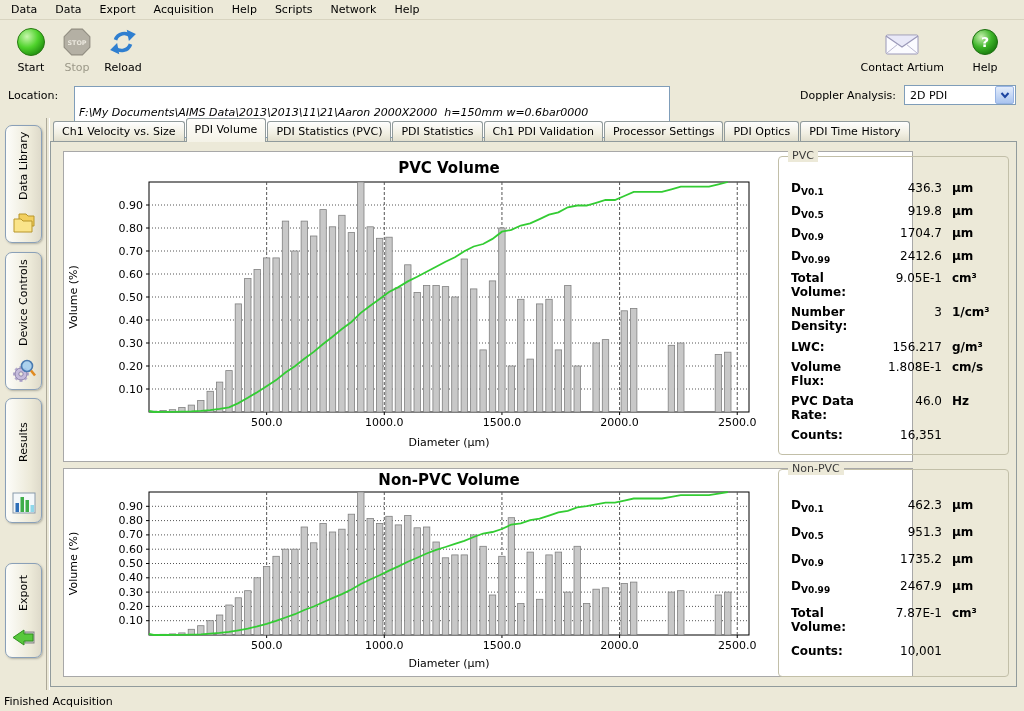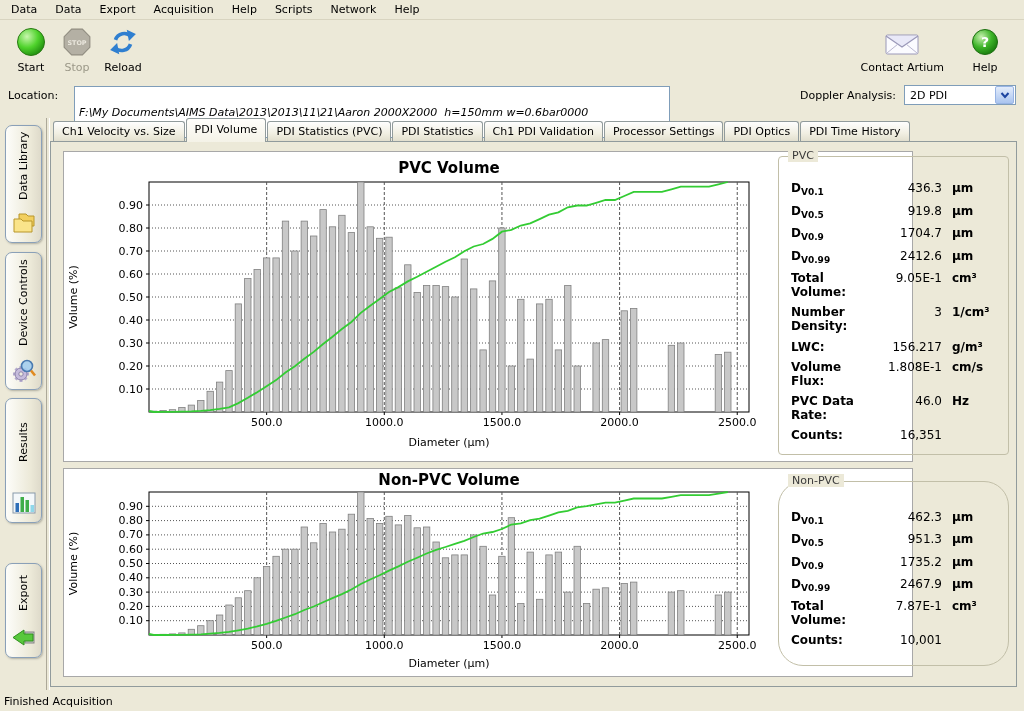--- a/index.html
+++ b/index.html
@@ -56,21 +56,21 @@
   #contentbox{position:absolute;left:50px;top:141px;width:967px;height:546px;border:1px solid #919b9c;
               background:#ece9d8;box-sizing:border-box;z-index:2;}
   .chart-panel{position:absolute;left:12px;width:850px;background:#fff;border:1px solid #a8a8a8;box-sizing:border-box;}
   #chart0{top:9px;height:311px;}
   #chart1{top:326px;height:209px;}
   svg text{font-family:"DejaVu Sans","Liberation Sans",sans-serif;}
 
   
   .groupbox{position:absolute;left:727px;width:231px;border:1px solid #c2bfa8;border-radius:4px;box-sizing:border-box;}
   #stats0{top:14px;height:299px;}
-  #stats1{top:339px;height:185px;border-radius:25px;}
+  #stats1{top:327px;height:208px;}
   .gtitle{position:absolute;top:-8px;left:9px;background:#ece9d8;padding:0 4px;color:#3a3a3a;}
   .rows{position:absolute;left:0;top:0;width:100%;height:100%;display:flex;flex-direction:column;
         justify-content:space-between;box-sizing:border-box;}
   #stats0 .rows{padding:24px 10px 12px 12px;}
   #stats1 .rows{padding:28px 10px 18px 12px;}
   .srow{display:flex;align-items:baseline;font-size:12px;}
   .slabel{flex:1;font-weight:bold;}
   .slabel sub{font-size:9px;font-weight:bold;}
   .sval{width:72px;text-align:right;font-weight:normal;}
   .sunit{width:46px;padding-left:10px;font-weight:bold;}

